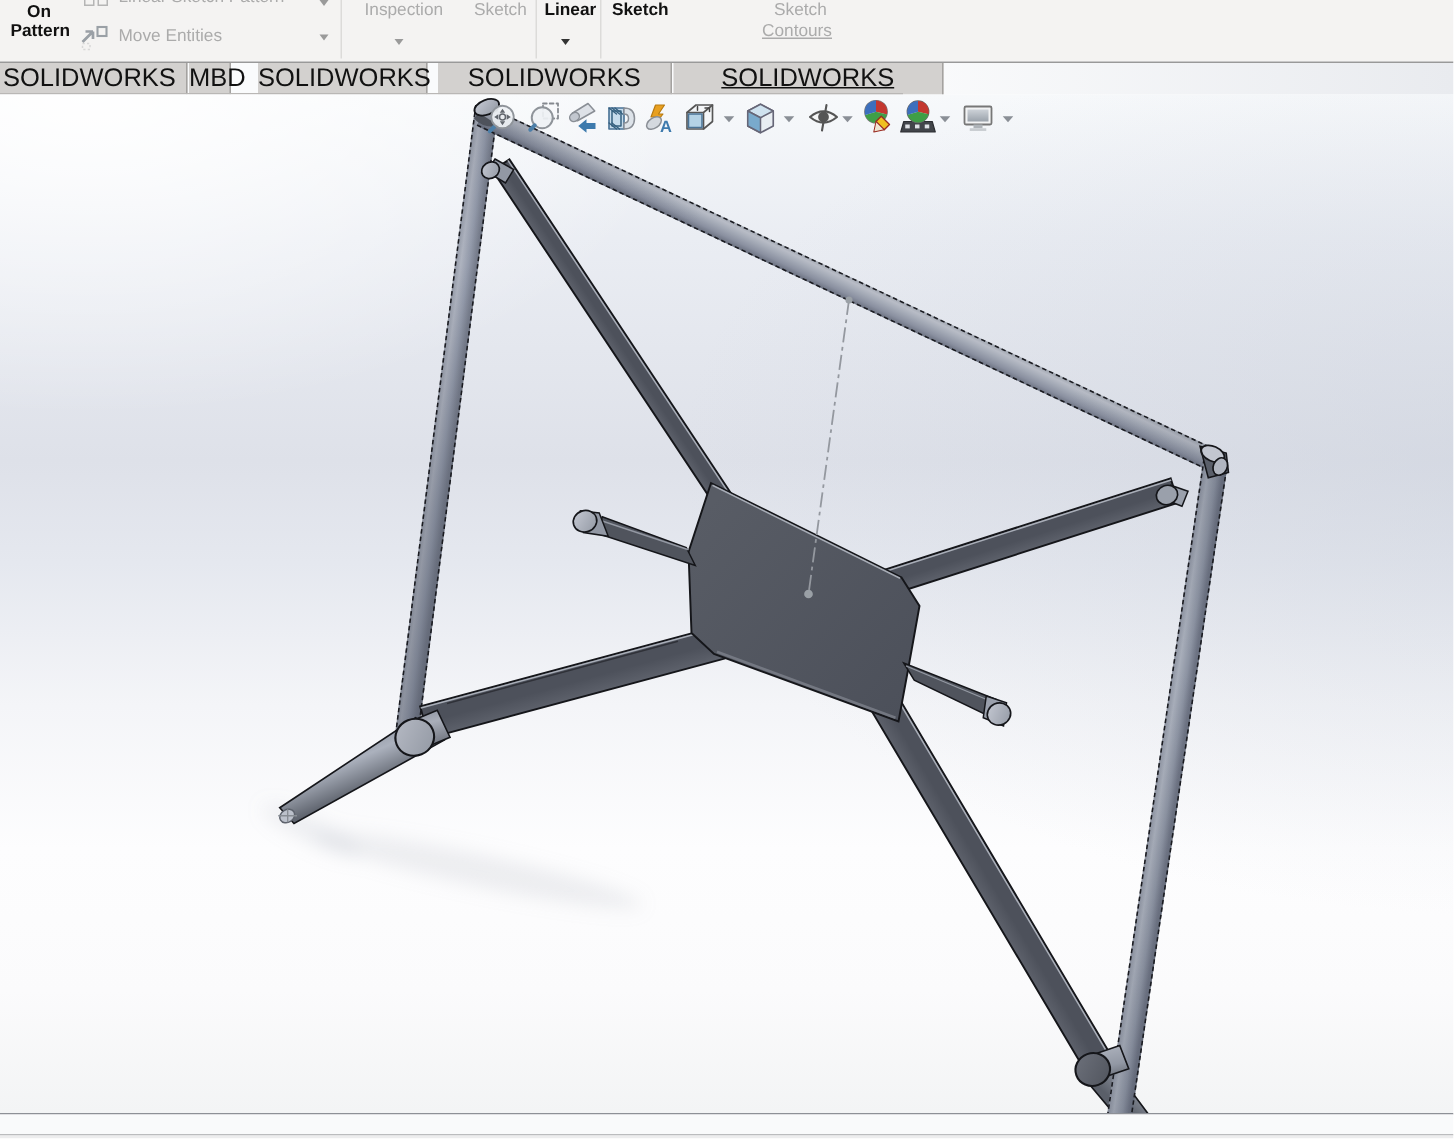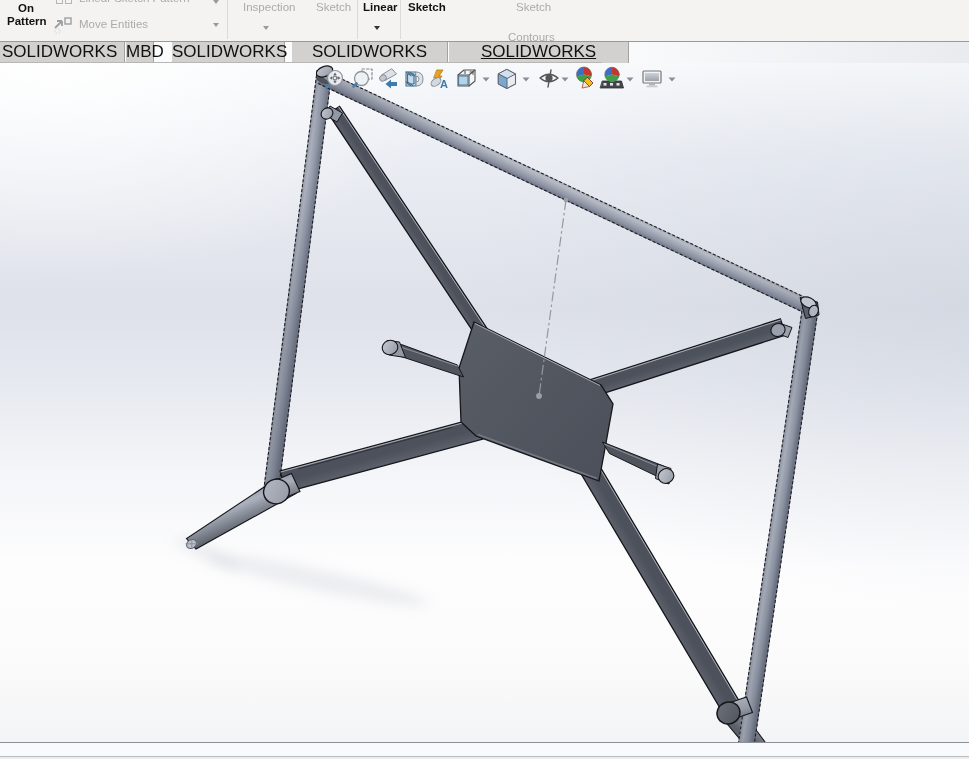--- a/index.html
+++ b/index.html
@@ -53,21 +53,21 @@
     <div class="rtxt" style="left:243px;top:1px;">Inspection</div>
     <div class="caret" style="left:263px;top:26px;"></div>
     <div class="rtxt" style="left:316px;top:1px;">Sketch</div>
     <div class="vsep" style="left:227px;"></div>
     <div class="vsep" style="left:357px;"></div>
     <div class="vsep" style="left:400px;"></div>
     <div class="rtxtb" style="left:363px;top:1px;">Linear</div>
     <div class="caret caretb" style="left:374px;top:26px;"></div>
     <div class="rtxtb" style="left:408px;top:1px;">Sketch</div>
     <div class="rtxt" style="left:516px;top:1px;">Sketch</div>
-    <div class="rtxt" style="left:508px;top:31px;">Contours</div>
+    <div class="rtxt" style="left:508px;top:15px;text-decoration:underline;">Contours</div>
   </div>
   <div id="ribbonline"></div>
 
   <div id="tabbar">
     <div class="tab" style="left:0;width:125px;text-align:left;padding-left:2px;">SOLIDWORKS Add-Ins</div>
     <div class="tab" style="left:126px;width:28px;">MBD</div>
     <div class="tab" style="left:172px;width:113px;">SOLIDWORKS CAM</div>
     <div class="tab" style="left:292px;width:156px;">SOLIDWORKS CAM TBM</div>
     <div class="tab" style="left:449px;width:180px;text-decoration:underline;">SOLIDWORKS Inspection</div>
   </div>

